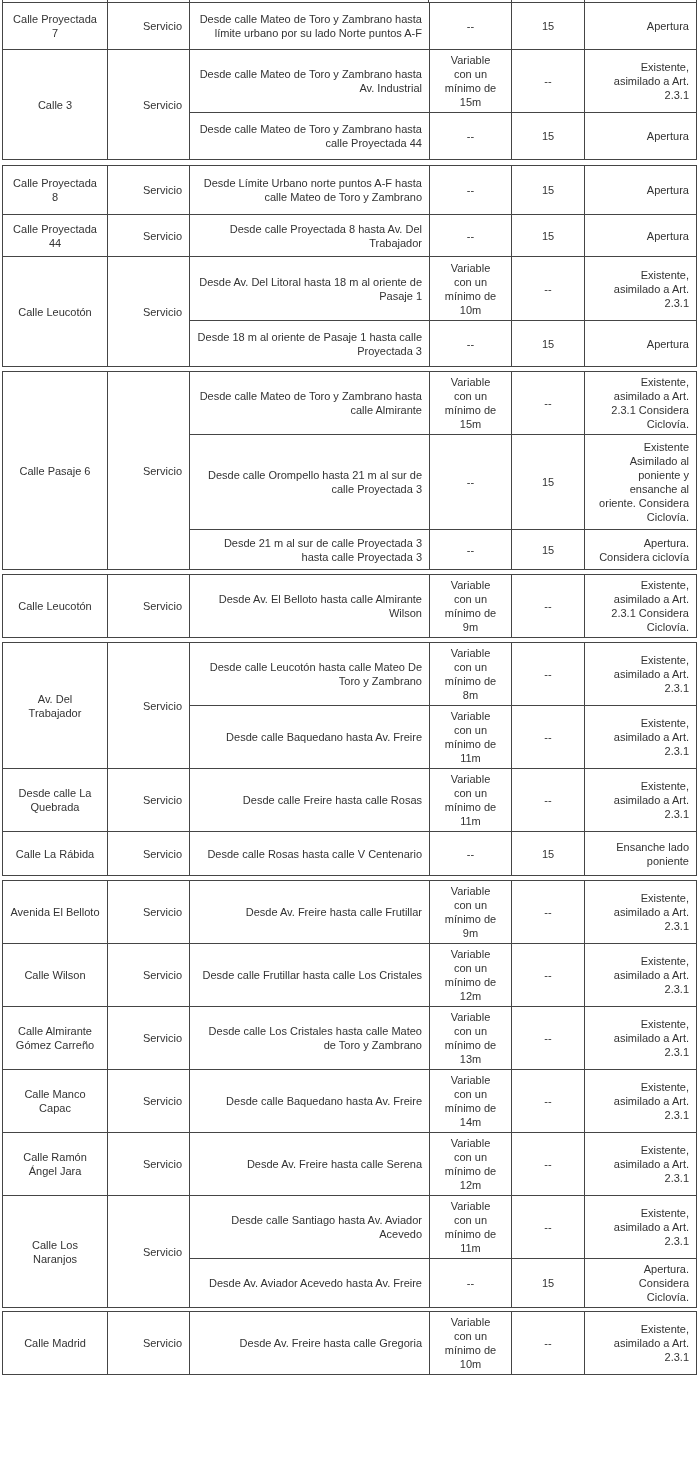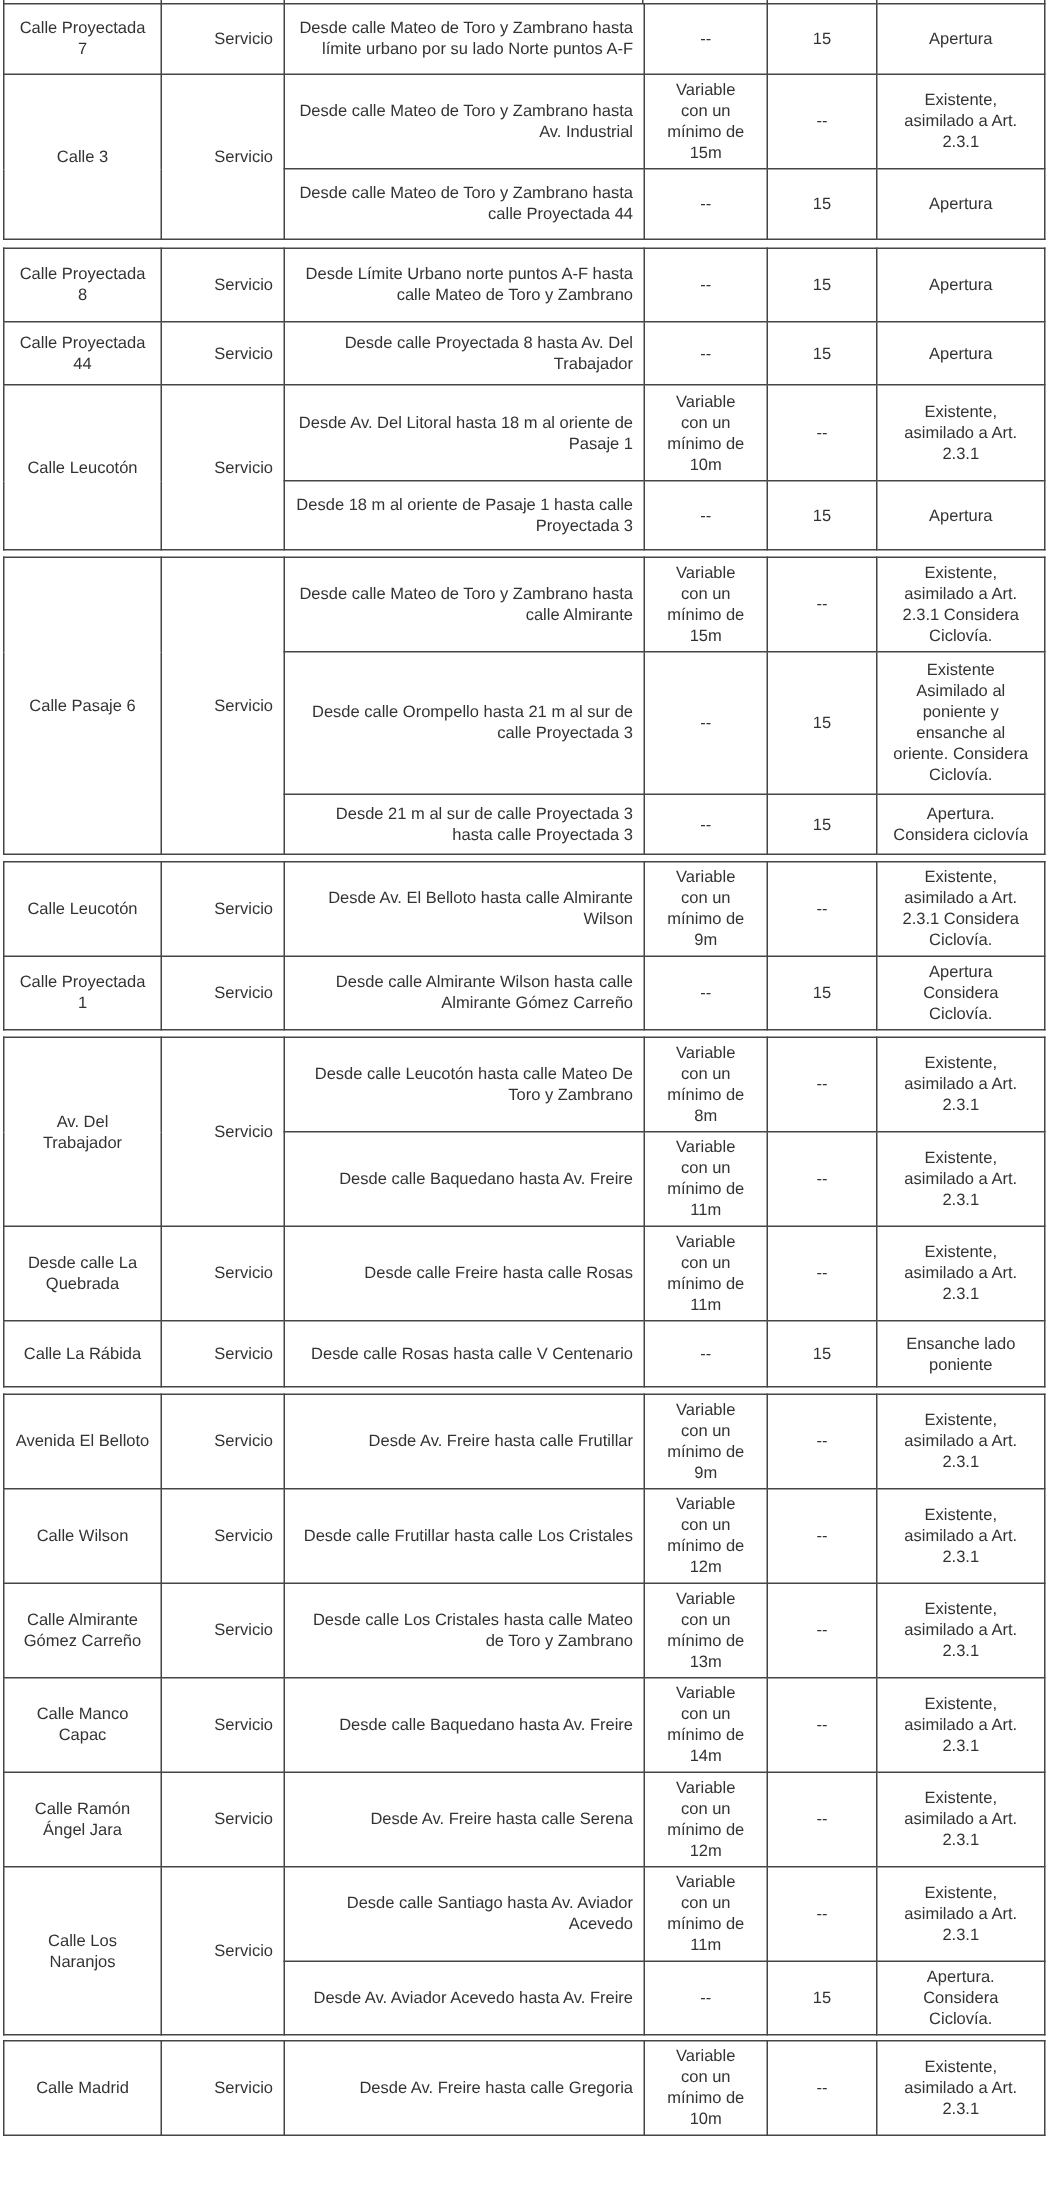--- a/index.html
+++ b/index.html
@@ -20,21 +20,21 @@
     padding:3px 7px;
     color:#333333;
     overflow:hidden;
     word-wrap:break-word;
   }
   td.name{ text-align:center; }
   td.clase{ text-align:right; padding-left:9px; }
   td.tramo{ text-align:right; line-height:15px; }
   td.variable{ text-align:center; white-space:pre-line; padding:1px 2px; }
   td.ancho{ text-align:center; }
-  td.estado{ text-align:center; white-space:pre-line; padding:2px 7px; }
+  td.estado{ text-align:right; white-space:pre-line; padding:2px 7px; }
   td.big{ font-size:15px; line-height:18px; }
   .stub{
     display:flex;width:694px;margin-left:2px;
     border-right:1px solid #454545;
   }
   .stub span{display:block;border-left:1px solid #454545;}
   .stub-top{height:2px;}
 </style>
 </head>
 <body>
@@ -196,30 +196,20 @@
           <td class="variable">Variable
 con un
 mínimo de
 9m</td>
           <td class="ancho">--</td>
           <td class="estado">Existente,
 asimilado a Art.
 2.3.1 Considera
 Ciclovía.</td>
         </tr>
-        <tr style="height: 48px;">
-          <td class="name">Calle Proyectada 1</td>
-          <td class="clase">Servicio</td>
-          <td class="tramo">Desde calle Almirante Wilson hasta calle Almirante Gómez Carreño</td>
-          <td class="variable">--</td>
-          <td class="ancho">15</td>
-          <td class="estado">Apertura
-Considera
-Ciclovía.</td>
-        </tr>
       </tbody>
     </table>
     <table class="seg" style="margin-top: 4px;">
       <colgroup>
         <col style="width: 105px;">
         <col style="width: 82px;">
         <col style="width: 240px;">
         <col style="width: 82px;">
         <col style="width: 73px;">
         <col style="width: 112px;">

